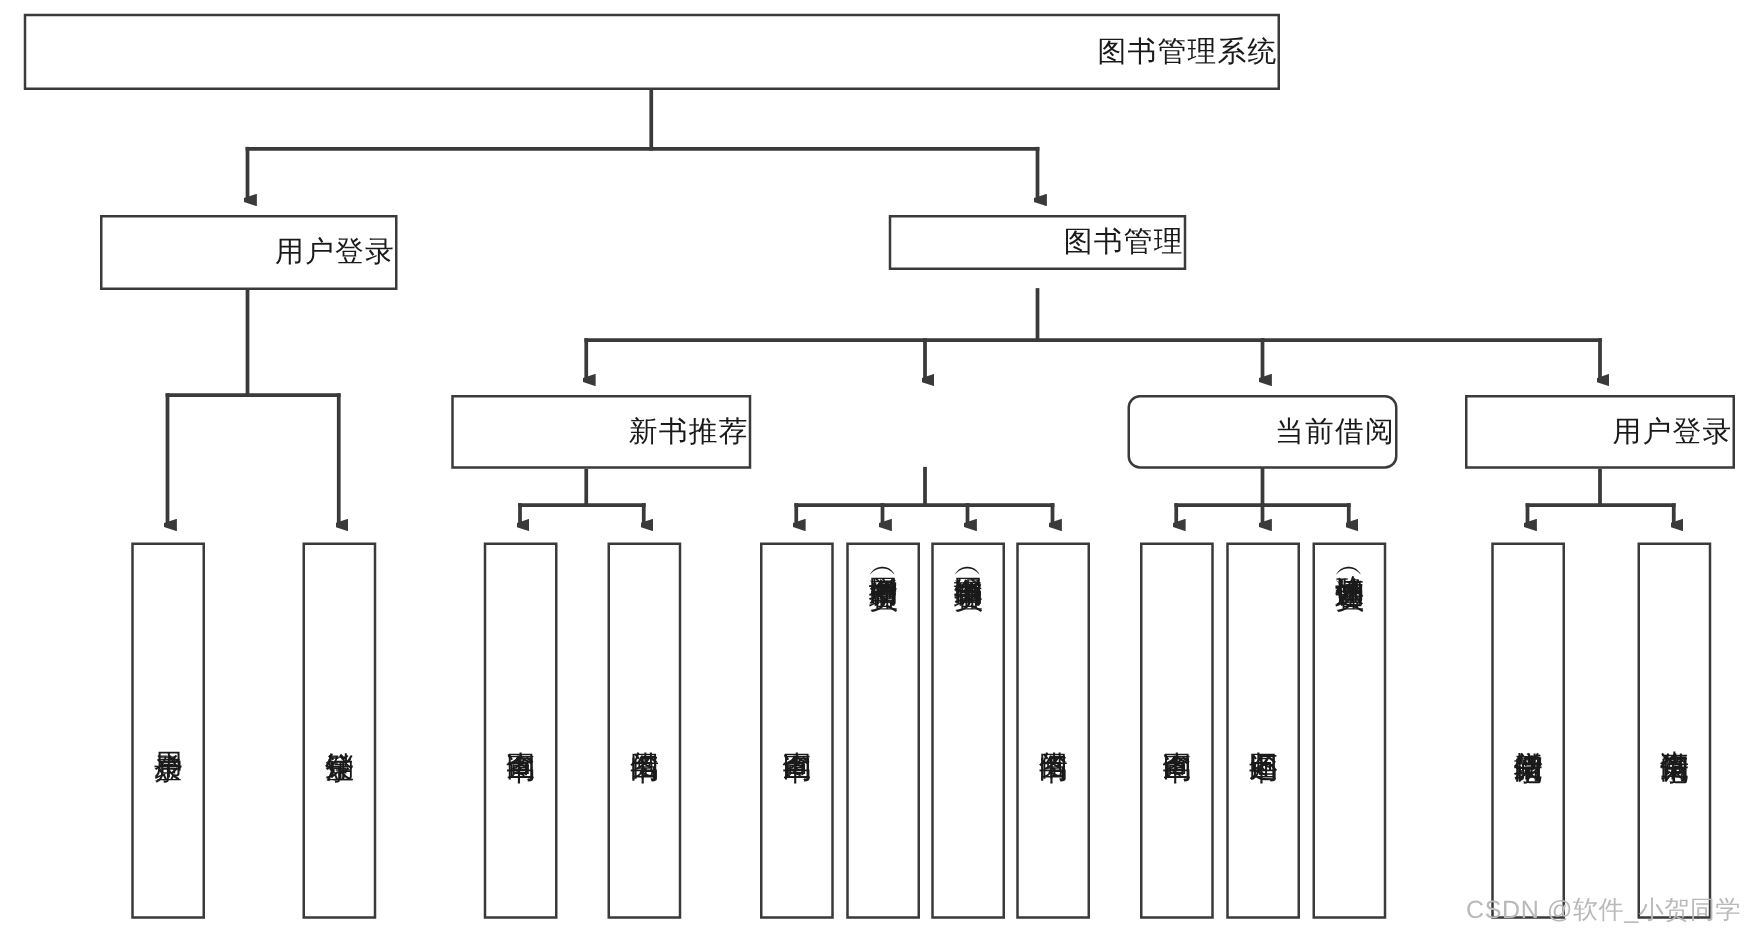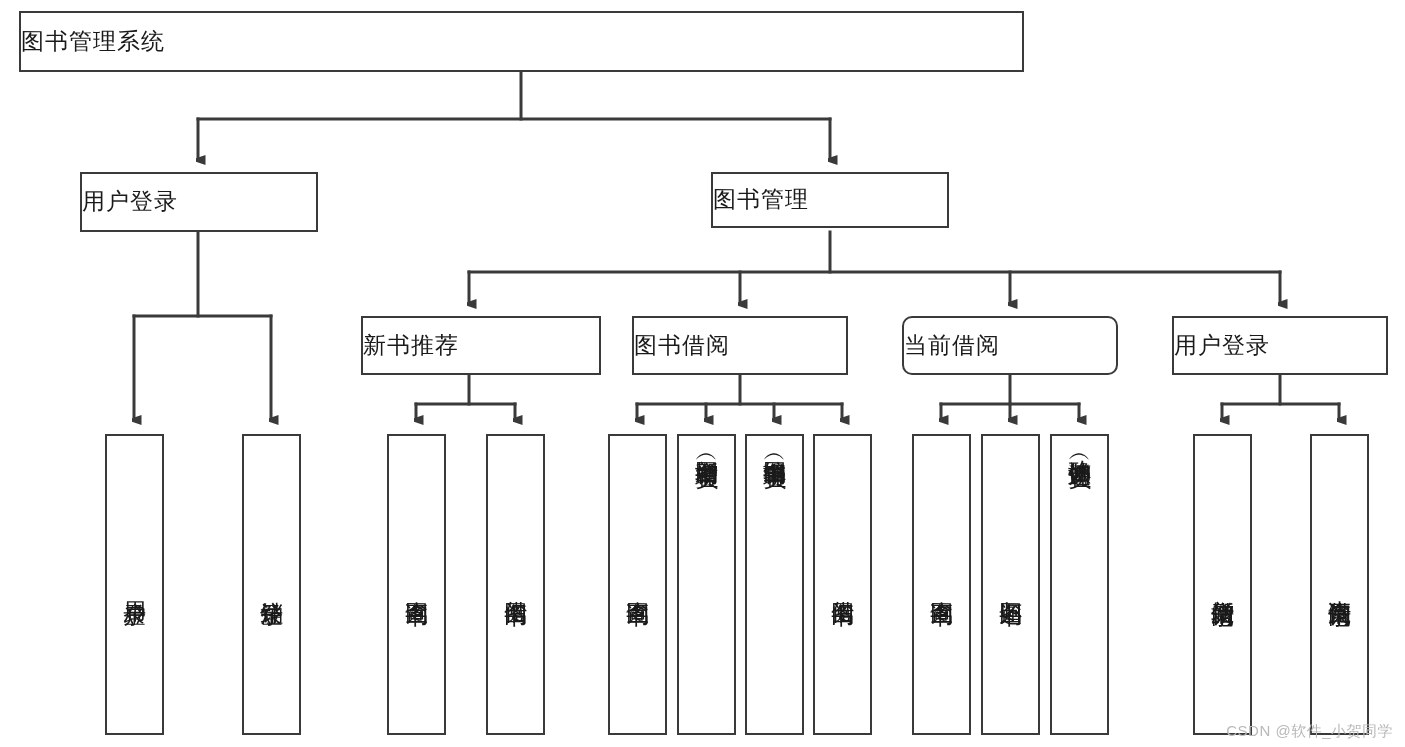--- a/index.html
+++ b/index.html
@@ -25,21 +25,21 @@
     width: 1405px;
     height: 747px;
   }
   .node-box {
     position: absolute;
     box-sizing: border-box;
     background: #ffffff;
     border: 2px solid #3a3a3a;
     display: flex;
     align-items: center;
-    justify-content: flex-start;
+    justify-content: flex-end;
   }
   .node-label-h {
     font-size: 23px;
     color: #1a1a1a;
     letter-spacing: 1px;
     line-height: 1.2;
     white-space: nowrap;
     text-align: center;
   }
   .leaf-box {
@@ -64,21 +64,21 @@
     writing-mode: vertical-rl;
     text-orientation: upright;
     white-space: nowrap;
     text-align: center;
     letter-spacing: 1px;
   }
   .watermark {
     position: absolute;
     right: 12px;
     bottom: 6px;
-    font-size: 15px;
+    font-size: 20px;
     color: #b9b9b9;
     letter-spacing: 0.5px;
     white-space: nowrap;
     pointer-events: none;
   }
 </style>
 </head>
 <body>
 
 <div id="diagram-root">
@@ -134,31 +134,28 @@
   </svg>
 
   <div class="node-box" style="left:19px; top:11px; width:1005px; height:61px;">
     <span class="node-label-h">图书管理系统</span>
   </div>
 
   <div class="node-box" style="left:80px; top:172px; width:238px; height:60px;">
     <span class="node-label-h">用户登录</span>
   </div>
 
-  <div class="node-box" style="left:711px; top:172px; width:238px; height:56px;">
+  <div class="node-box" style="left:711px; top:172px; width:238px; height:44px;">
     <span class="node-label-h">图书管理</span>
   </div>
 
   <div class="node-box" style="left:361px; top:316px; width:240px; height:59px;">
     <span class="node-label-h">新书推荐</span>
   </div>
 
-  <div class="node-box" style="left:632px; top:316px; width:216px; height:59px;">
-    <span class="node-label-h">图书借阅</span>
-  </div>
 
   <div class="node-box" style="left:902px; top:316px; width:216px; height:59px;border-radius:10px;">
     <span class="node-label-h">当前借阅</span>
   </div>
 
   <div class="node-box" style="left:1172px; top:316px; width:216px; height:59px;">
     <span class="node-label-h">用户登录</span>
   </div>
 
   <div class="leaf-box center-v" style="left:105px; top:434px; width:59px; height:301px;">

